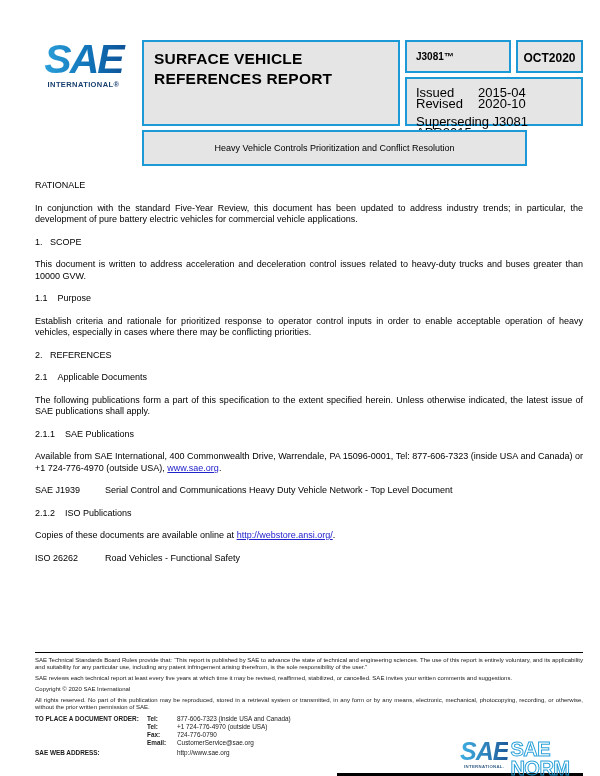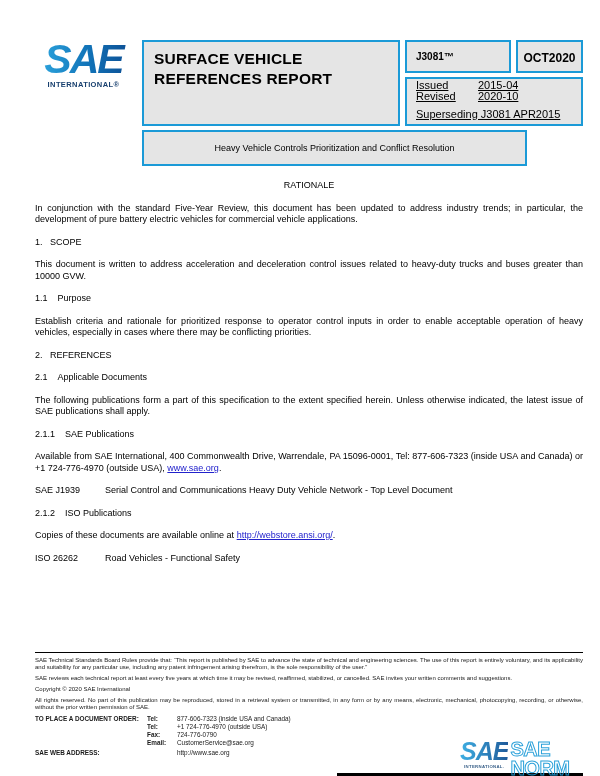--- a/index.html
+++ b/index.html
@@ -18,31 +18,31 @@
     font-size:41px; font-weight:bold; font-style:italic; line-height:0.92;
     letter-spacing:-2px;
     background:linear-gradient(90deg,#2FA9E1 0%,#1173B8 55%,#0D4D92 100%);
     -webkit-background-clip:text; background-clip:text; color:transparent;
   }
   .logo-intl { font-size:7.5px; font-weight:bold; color:#173F6E; letter-spacing:0.4px; margin-top:1px; }
   .title-box { left:107px; top:0; width:258px; height:86px; padding:7px 0 0 10px; }
   .title-box .ttl { font-size:15.5px; font-weight:bold; line-height:1.3; letter-spacing:0.2px; }
   .num-box  { left:370px; top:0; width:106px; height:33px; padding:9px 8px 0 9px; font-size:10px; font-weight:bold; }
   .date-box { left:481px; top:0; width:67px;  height:33px; padding:9px 0 0 0; font-size:12px; font-weight:bold; text-align:center; }
-  .meta-box { left:370px; top:37px; width:178px; height:49px; padding:1px 0 0 9px; font-size:11px;text-decoration:underline; }
+  .meta-box { left:370px; top:37px; width:178px; height:49px; padding:8px 0 0 9px; font-size:13px; }
   .meta-row { display:flex; line-height:11px; }
   .meta-row .mlabel { width:62px; }
   .meta-sup { margin-top:7px; line-height:11px; }
   .subject-box { left:107px; top:90px; width:385px; height:36px; display:flex; align-items:center; justify-content:center; font-size:9px; }
 
   
   .docbody { position:absolute; top:180px; left:35px; width:548px; font-size:9px; line-height:11.5px; }
   .docbody p, .docbody h2, .docbody .refline { margin:0 0 11px 0; font-size:9px; font-weight:normal; }
   .docbody p { text-align:justify; }
-  .center { text-align:center; }
+  .center { }
   .refline { display:flex; }
   .refline .reflabel { width:70px; flex:0 0 70px; }
   .refline .refdesc { flex:1; }
   a.doclink { color:#2222CC; text-decoration:underline; cursor:pointer; }
 
   
   .footer { position:absolute; left:35px; top:652px; width:548px; color:#1a1a1a; }
   .footer-rule { border-top:1px solid #000; margin-bottom:4px; }
   .legal p { font-size:6px; line-height:7.3px; margin-bottom:3.5px; text-align:justify; }
   .footer-cols { position:relative; margin-top:4px; height:58px; font-size:6.4px; }

